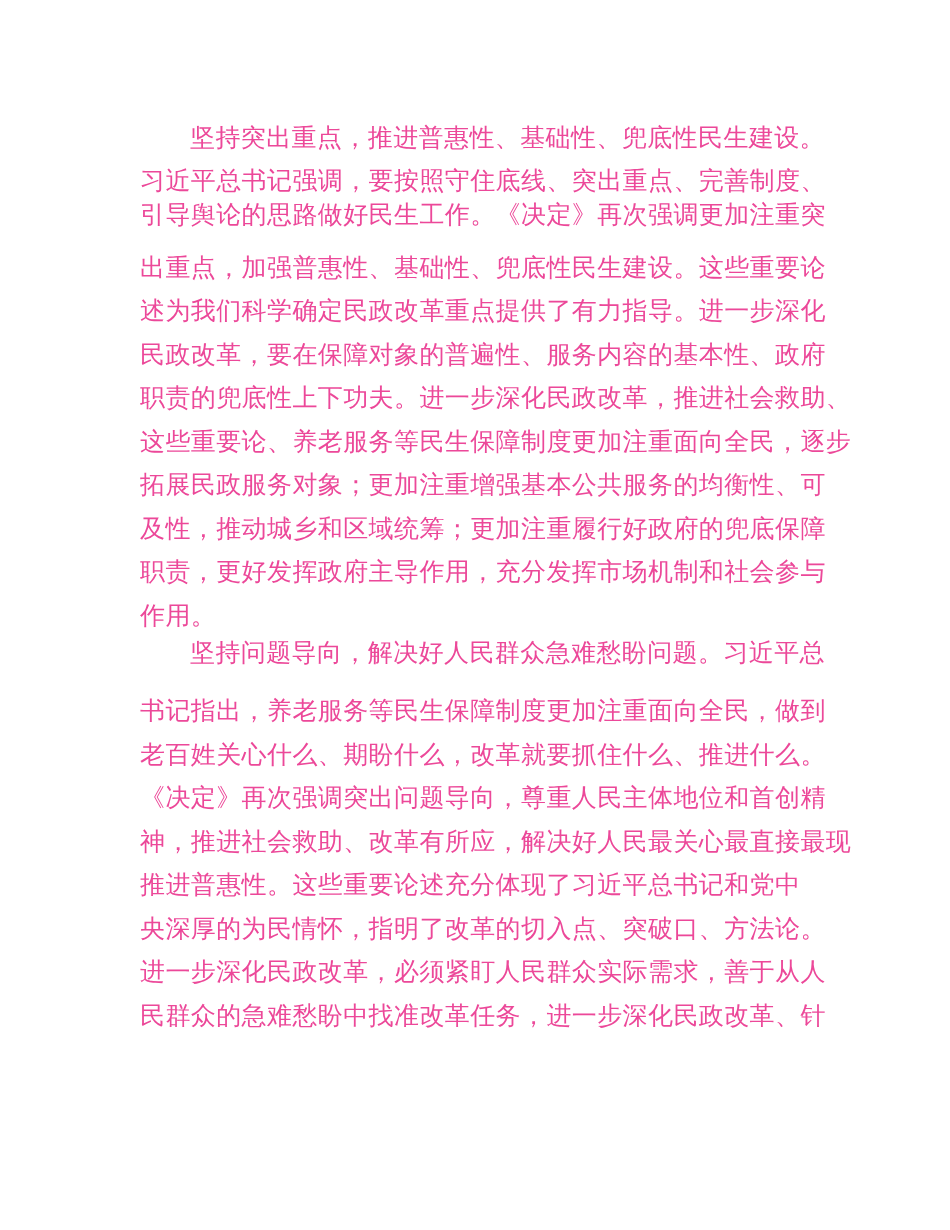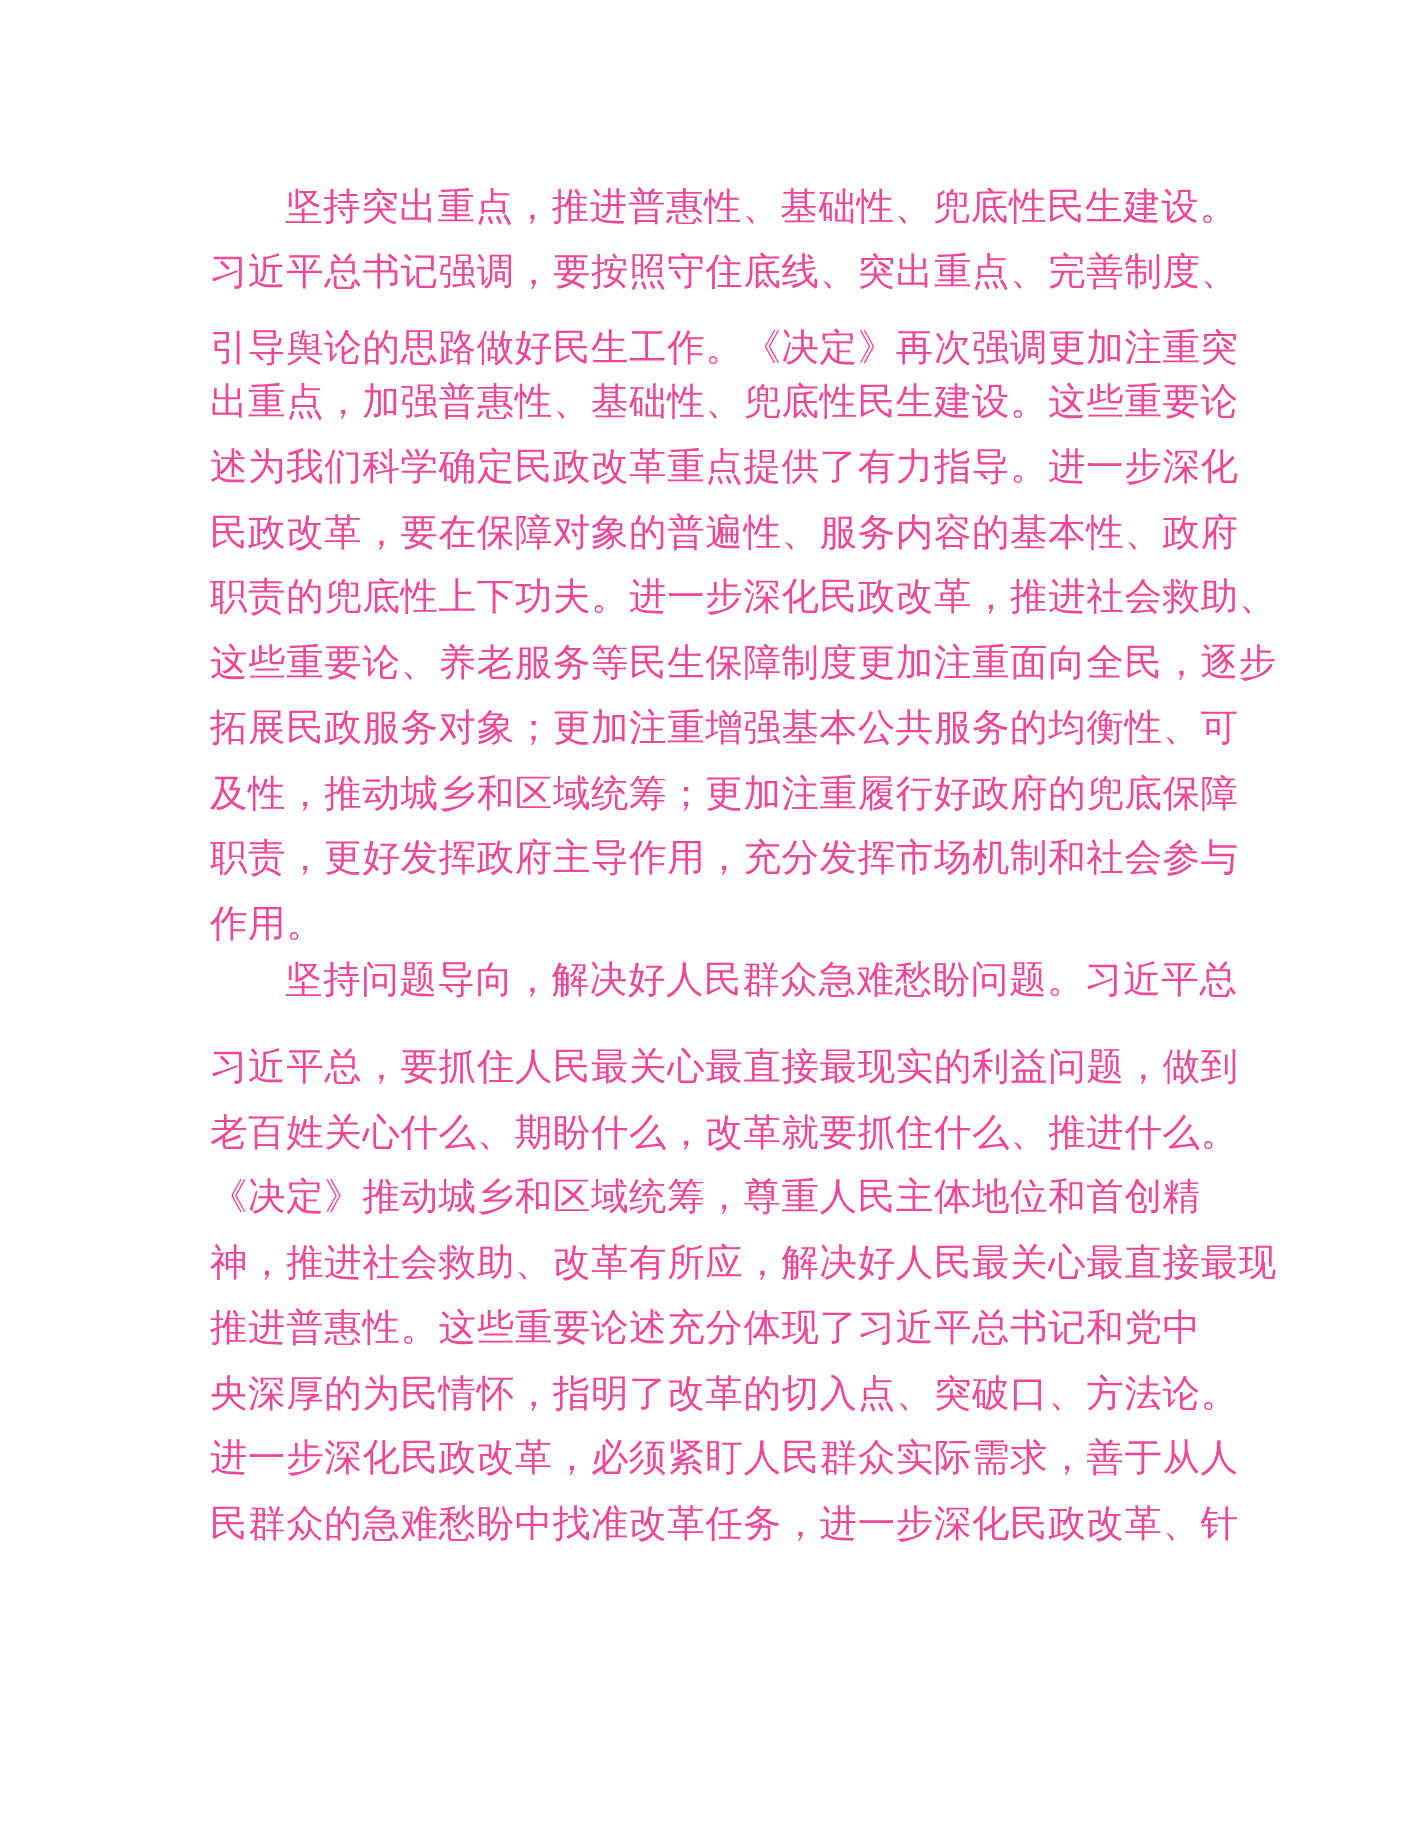--- a/index.html
+++ b/index.html
@@ -18,35 +18,35 @@
   }
   .indent { left: 190px; }
 </style>
 </head>
 <body>
 
 <div class="page">
   <div>
     <div class="line indent" style="top:123px">坚持突出重点，推进普惠性、基础性、兜底性民生建设。</div>
     <div class="line" style="top:166px">习近平总书记强调，要按照守住底线、突出重点、完善制度、</div>
-    <div class="line" style="top:217px">引导舆论的思路做好民生工作。《决定》再次强调更加注重突</div>
+    <div class="line" style="top:200px">引导舆论的思路做好民生工作。《决定》再次强调更加注重突</div>
     <div class="line" style="top:253px">出重点，加强普惠性、基础性、兜底性民生建设。这些重要论</div>
     <div class="line" style="top:296px">述为我们科学确定民政改革重点提供了有力指导。进一步深化</div>
     <div class="line" style="top:340px">民政改革，要在保障对象的普遍性、服务内容的基本性、政府</div>
     <div class="line" style="top:383px">职责的兜底性上下功夫。进一步深化民政改革，推进社会救助、</div>
     <div class="line" style="top:427px">这些重要论、养老服务等民生保障制度更加注重面向全民，逐步</div>
     <div class="line" style="top:470px">拓展民政服务对象；更加注重增强基本公共服务的均衡性、可</div>
     <div class="line" style="top:514px">及性，推动城乡和区域统筹；更加注重履行好政府的兜底保障</div>
     <div class="line" style="top:557px">职责，更好发挥政府主导作用，充分发挥市场机制和社会参与</div>
     <div class="line" style="top:601px">作用。</div>
   </div>
   <div>
     <div class="line indent" style="top:638px">坚持问题导向，解决好人民群众急难愁盼问题。习近平总</div>
-    <div class="line" style="top:696px">习近平总，要抓住人民最关心最直接最现实的利益问题，做到</div>
+    <div class="line" style="top:696px">书记指出，养老服务等民生保障制度更加注重面向全民，做到</div>
     <div class="line" style="top:740px">老百姓关心什么、期盼什么，改革就要抓住什么、推进什么。</div>
-    <div class="line" style="top:783px">《决定》推动城乡和区域统筹，尊重人民主体地位和首创精</div>
+    <div class="line" style="top:783px">《决定》再次强调突出问题导向，尊重人民主体地位和首创精</div>
     <div class="line" style="top:827px">神，推进社会救助、改革有所应，解决好人民最关心最直接最现</div>
     <div class="line" style="top:870px">推进普惠性。这些重要论述充分体现了习近平总书记和党中</div>
     <div class="line" style="top:914px">央深厚的为民情怀，指明了改革的切入点、突破口、方法论。</div>
     <div class="line" style="top:957px">进一步深化民政改革，必须紧盯人民群众实际需求，善于从人</div>
     <div class="line" style="top:1001px">民群众的急难愁盼中找准改革任务，进一步深化民政改革、针</div>
   </div>
 </div>
 
 </body></html>

